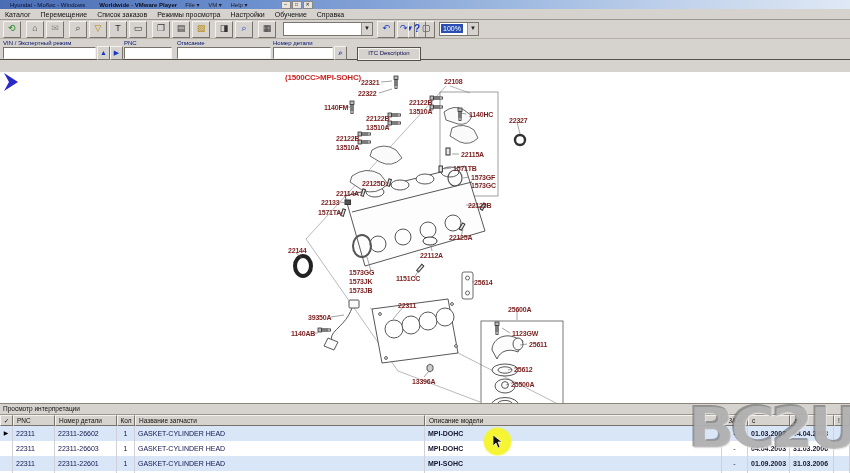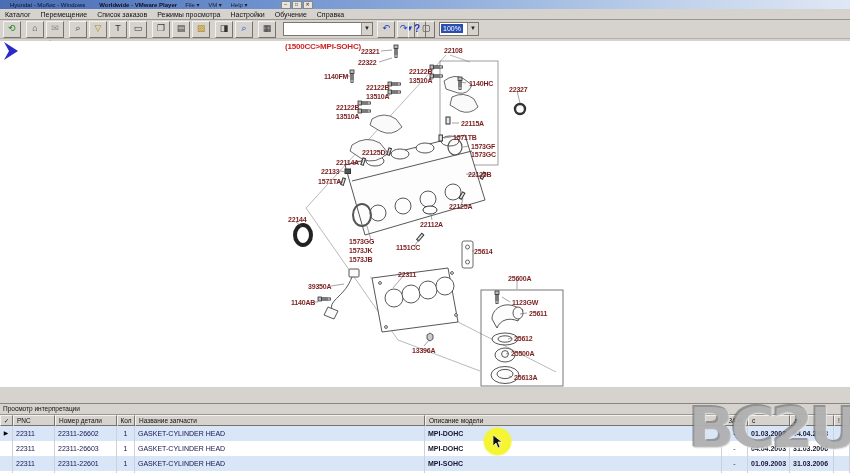--- a/index.html
+++ b/index.html
@@ -65,21 +65,21 @@
   .sfield .lbl{display:block;margin-bottom:1px;white-space:nowrap;}
   .sinput{background:#fff;border:1px solid;border-color:#77736b #f4f2ee #f4f2ee #77736b;height:10px;}
   .sbtn{position:absolute;width:11px;height:12px;background:#d6d3ce;
     border:1px solid;border-color:#f4f2ee #77736b #77736b #f4f2ee;
     font-size:7px;line-height:11px;text-align:center;color:#1537c8;}
   .itcbtn{position:absolute;left:357px;top:8px;width:62px;height:12px;
     background:#d6d3ce;border:1px solid #55514a;box-shadow:inset 0 0 0 1px #f4f2ee;
     font-size:6px;line-height:11px;text-align:center;color:#0a0a50;}
   
   .canvas{
-    position:absolute;left:0;top:41px;width:850px;height:346px;background:#fff;
+    position:absolute;left:0;top:72px;width:850px;height:346px;background:#fff;
   }
   .canvas svg{position:absolute;left:0;top:0;}
   .plabel{
     position:absolute;font-size:7px;font-weight:bold;color:#7b1f1f;
     white-space:nowrap;letter-spacing:-0.2px;line-height:7px;
   }
   .plabel.red{color:#cc2222;font-size:8px;}
   .nextarrow{position:absolute;left:814px;top:4px;}
   
   .panel{position:absolute;left:0;top:403px;width:850px;height:70px;background:#fff;overflow:hidden;

